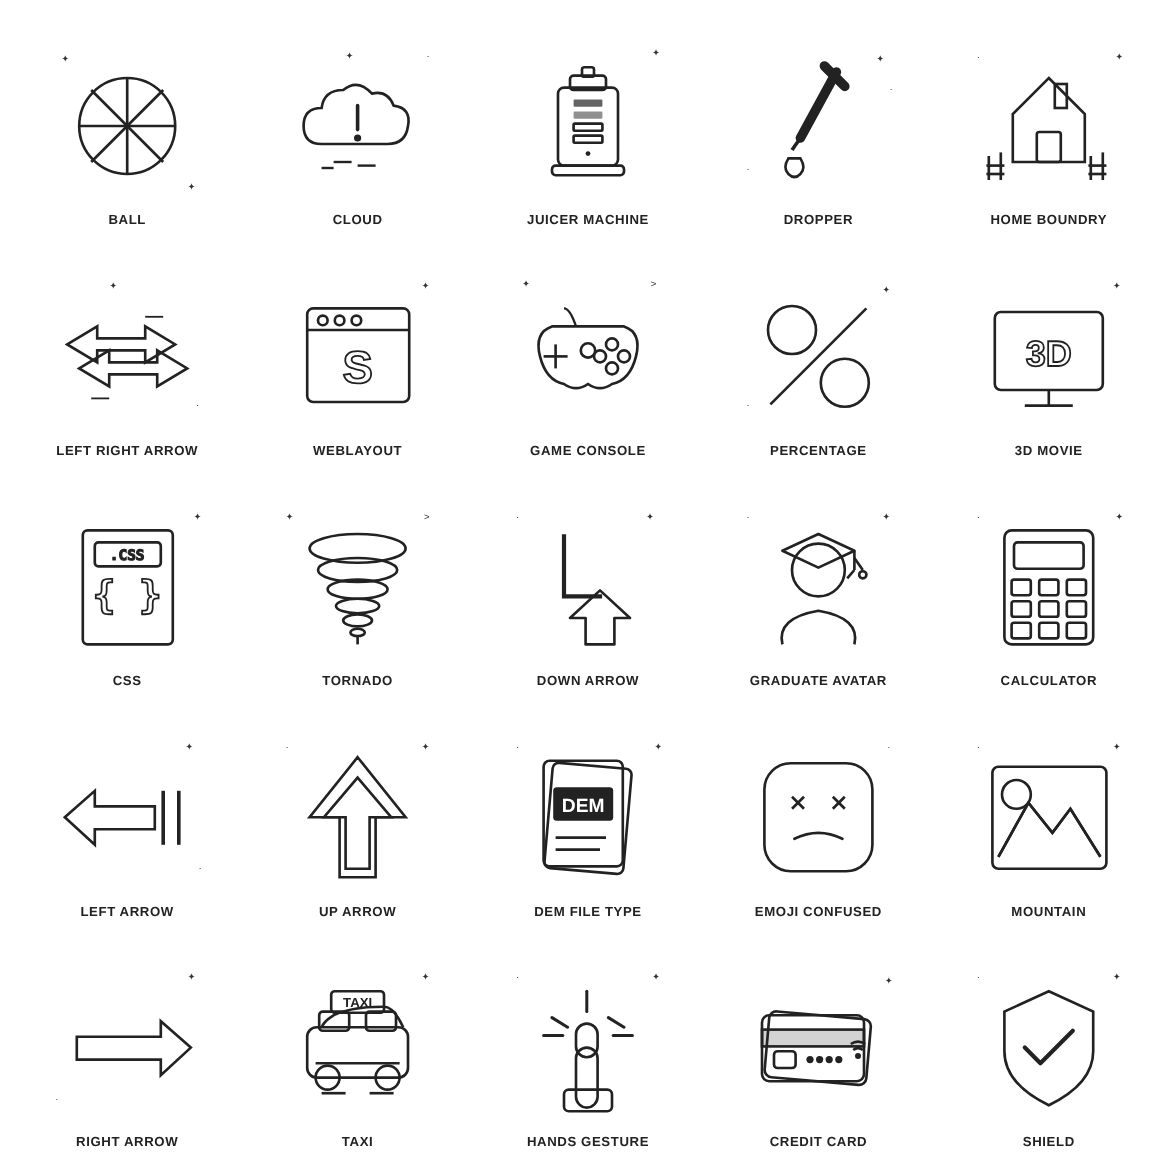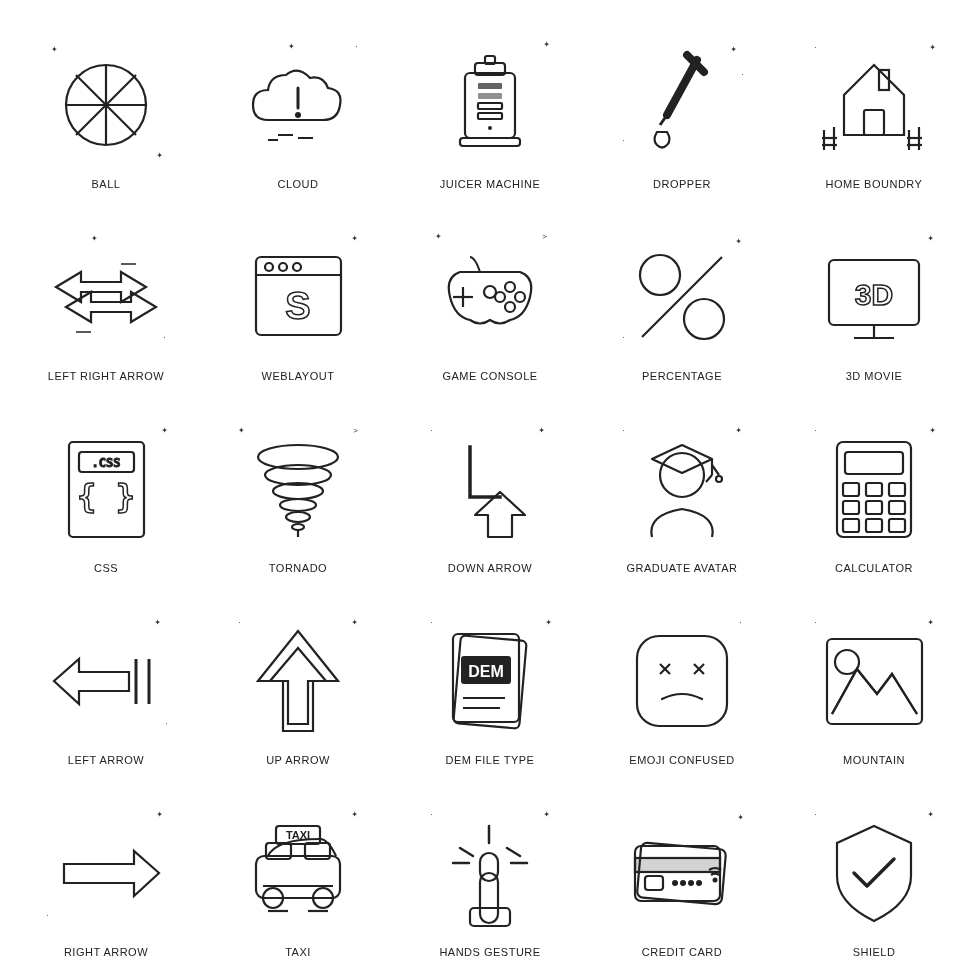--- a/index.html
+++ b/index.html
@@ -30,21 +30,21 @@
     .icon-wrapper {
       width: 130px;
       height: 130px;
       display: flex;
       align-items: center;
       justify-content: center;
       position: relative;
     }
     .icon-label {
       font-size: 11px;
-      font-weight: 400;
+      font-weight: 700;
       letter-spacing: 0.5px;
       text-align: left;
       color: #222;
       margin-top: 8px;
       text-transform: uppercase;
     }
     svg {
       overflow: visible;
     }
     .star {

